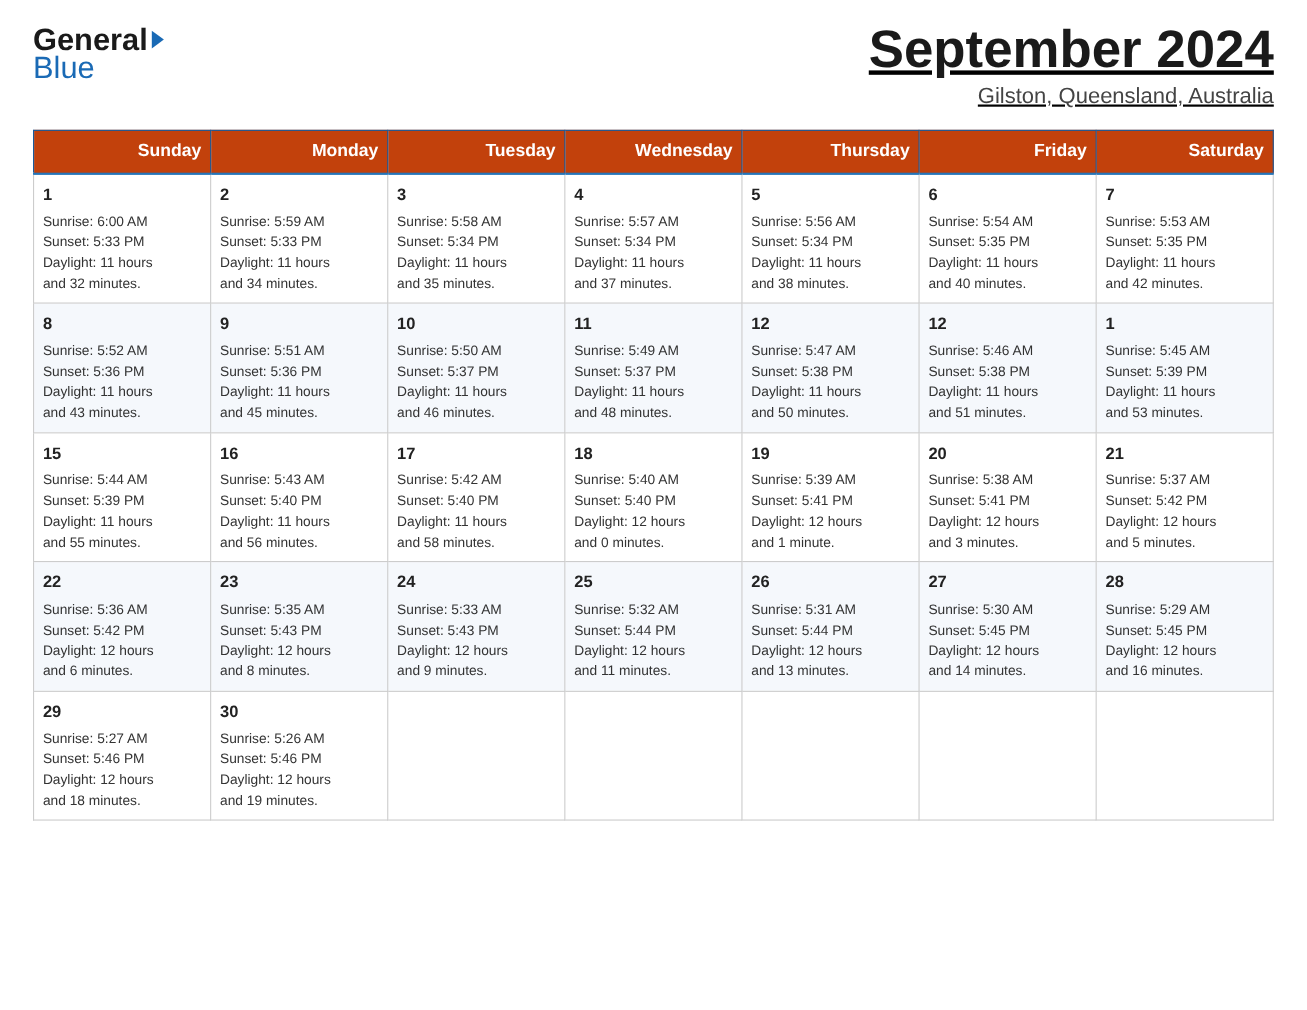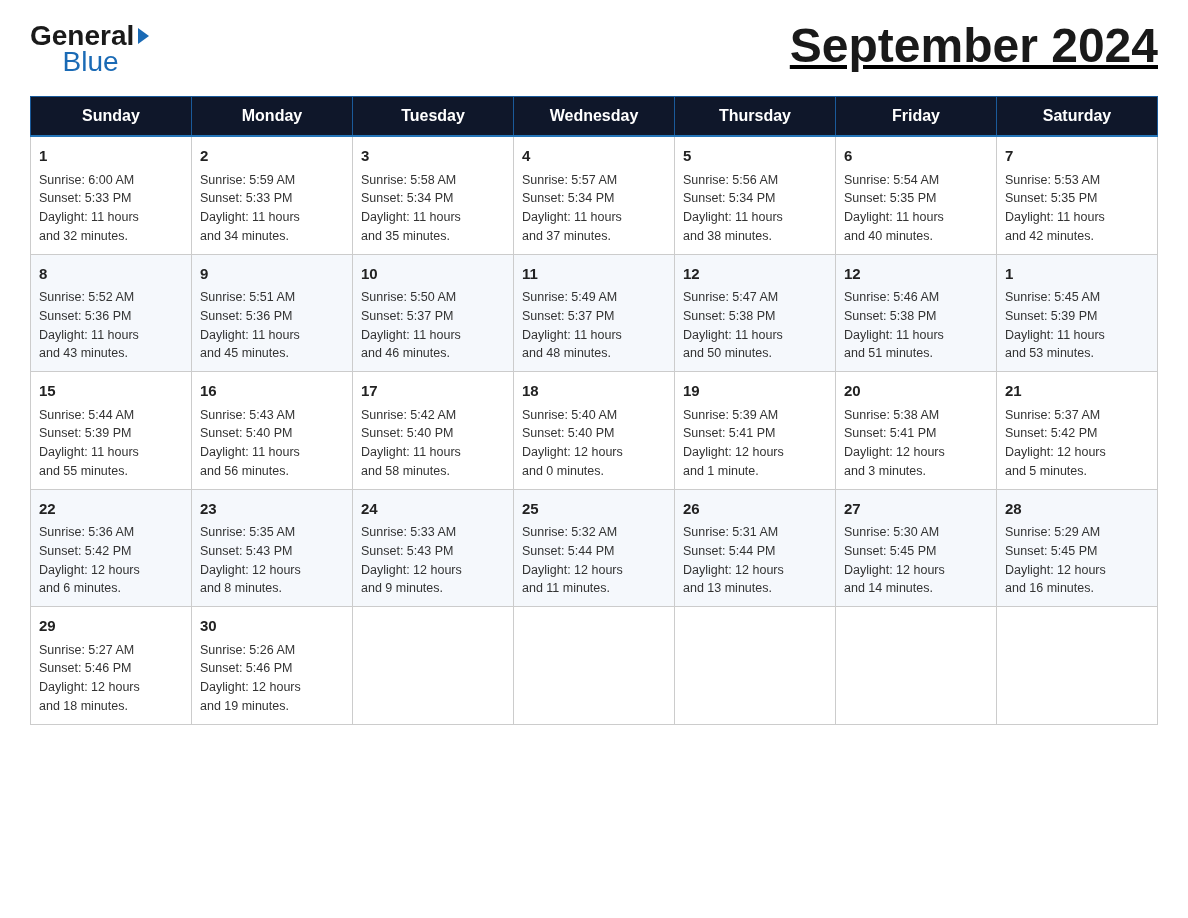--- a/index.html
+++ b/index.html
@@ -12,21 +12,21 @@
     }
     .header-area {
       display: flex;
       justify-content: space-between;
       align-items: flex-start;
       margin-bottom: 18px;
     }
     .logo-area {
       display: flex;
       flex-direction: column;
-      align-items: center;
+      align-items: flex-start;
     }
     .title-area {
       text-align: right;
       text-decoration: underline;
     }
     .calendar-title {
       font-size: 48px;
       font-weight: bold;
       color: #1a1a1a;
       line-height: 1.1;
@@ -35,26 +35,26 @@
       font-size: 20px;
       color: #444;
       margin-top: 4px;
     }
     .calendar-table {
       width: 100%;
       border-collapse: collapse;
       border: 1px solid #aaa;
     }
     .calendar-table th {
-      background-color: #0f172a;
+      background-color: #c2410c;
       color: #fff;
       font-size: 16px;
       font-weight: bold;
       padding: 10px 8px;
-      text-align: center;
+      text-align: right;
       border: 1px solid #1a5a9a;
     }
     .calendar-table td {
       vertical-align: top;
       padding: 8px;
       border: 1px solid #ccc;
       width: calc(100% / 7);
       min-height: 90px;
       font-size: 13px;
       color: #222;
@@ -95,20 +95,21 @@
 <div class="header-area">
   <div class="logo-area">
     <div style="display:flex;align-items:center;gap:2px;">
       <span style="font-size:28px;font-weight:bold;color:#1a1a1a;">General</span>
       <span style="display:inline-block;width:0;height:0;border-left:11px solid #1a6ab5;border-top:8px solid transparent;border-bottom:8px solid transparent;margin:0 2px;"></span>
     </div>
     <span style="font-size:28px;font-weight:normal;color:#1a6ab5;margin-top:-6px;">Blue</span>
   </div>
   <div class="title-area">
     <div class="calendar-title">September 2024</div>
+    <div class="calendar-subtitle">Gilston, Queensland, Australia</div>
   </div>
 </div>
 
 <table class="calendar-table">
   <thead>
     <tr>
     <th>Sunday</th>
         <th>Monday</th>
         <th>Tuesday</th>
         <th>Wednesday</th>

